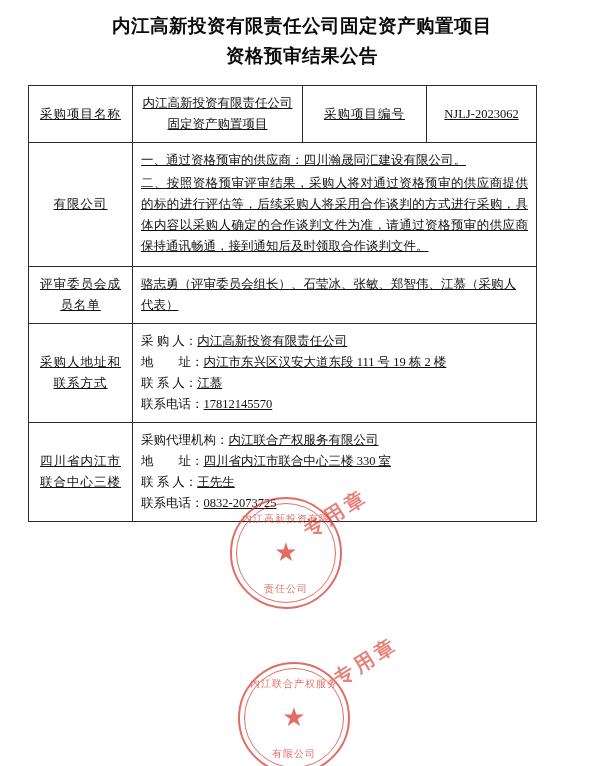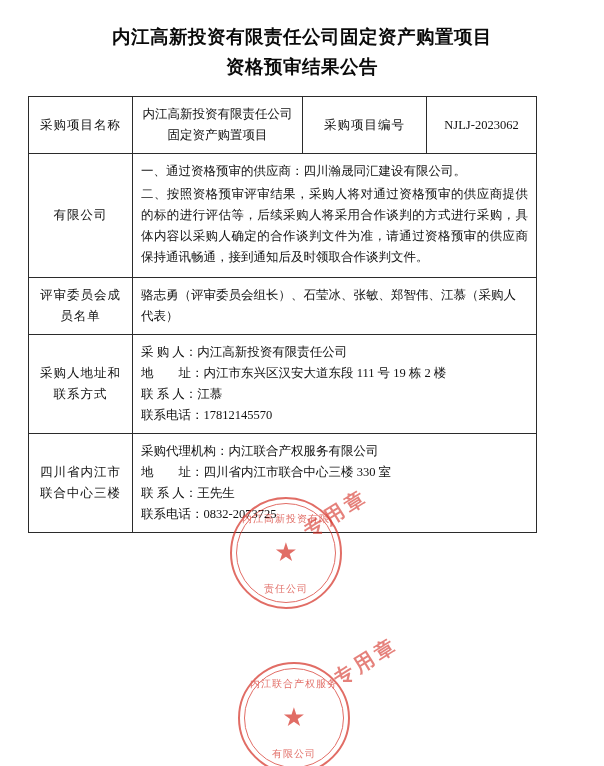--- a/index.html
+++ b/index.html
@@ -13,38 +13,39 @@
     font-family: "Liberation Serif", "DejaVu Serif", serif;
     color: #111111;
     position: relative;
     overflow: hidden;
   }
   .page {
     position: relative;
     width: 604px;
     height: 766px;
     box-sizing: border-box;
-    padding: 22px 28px 0 28px;
+    padding: 11px 28px 0 28px;
   }
   .doc-title {
     text-align: center;
     font-weight: bold;
     font-size: 18.5px;
     line-height: 30px;
     letter-spacing: 0.5px;
     color: #0a0a0a;
   }
   .doc-title .line2 {
     display: block;
   }
   table.main {
     margin-top: 14px;
     width: 452px;
     border-collapse: collapse;
     table-layout: fixed;
+    text-decoration: underline;
   }
   table.main td {
     border: 1px solid #2b2b2b;
     vertical-align: middle;
     font-size: 12.5px;
     line-height: 21px;
     padding: 7px 8px;
     color: #111;
   }
   .lbl {

